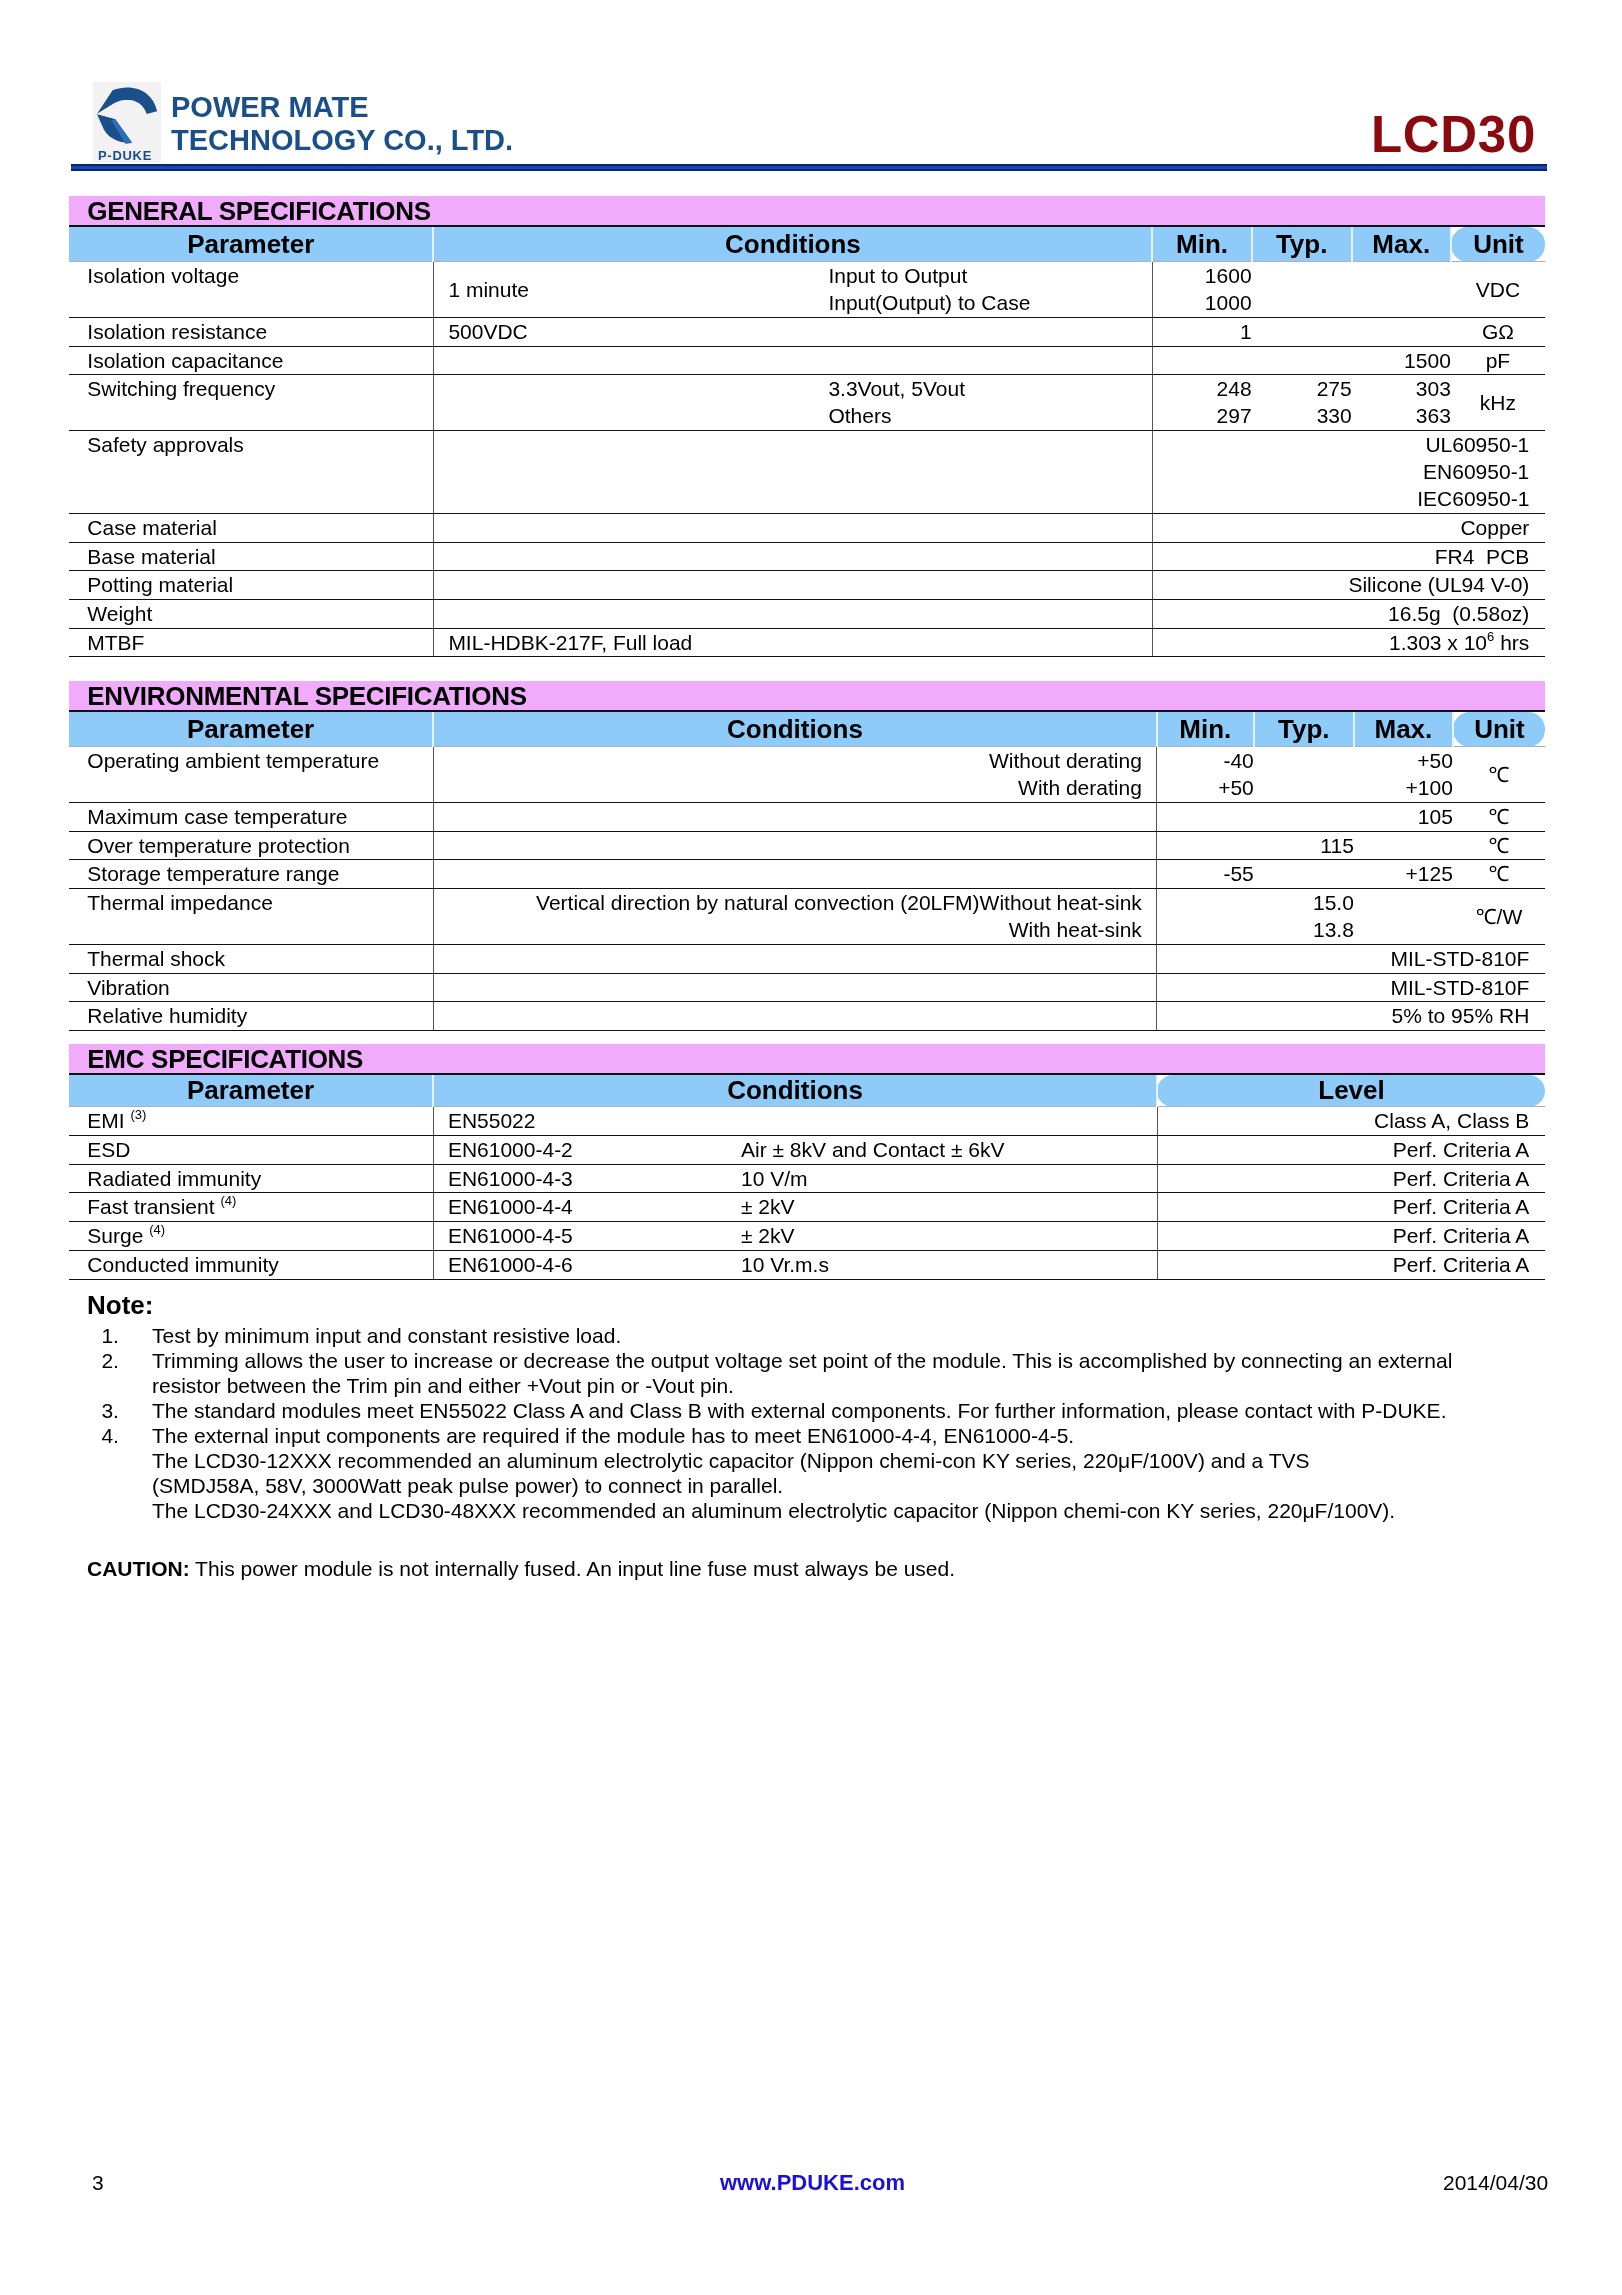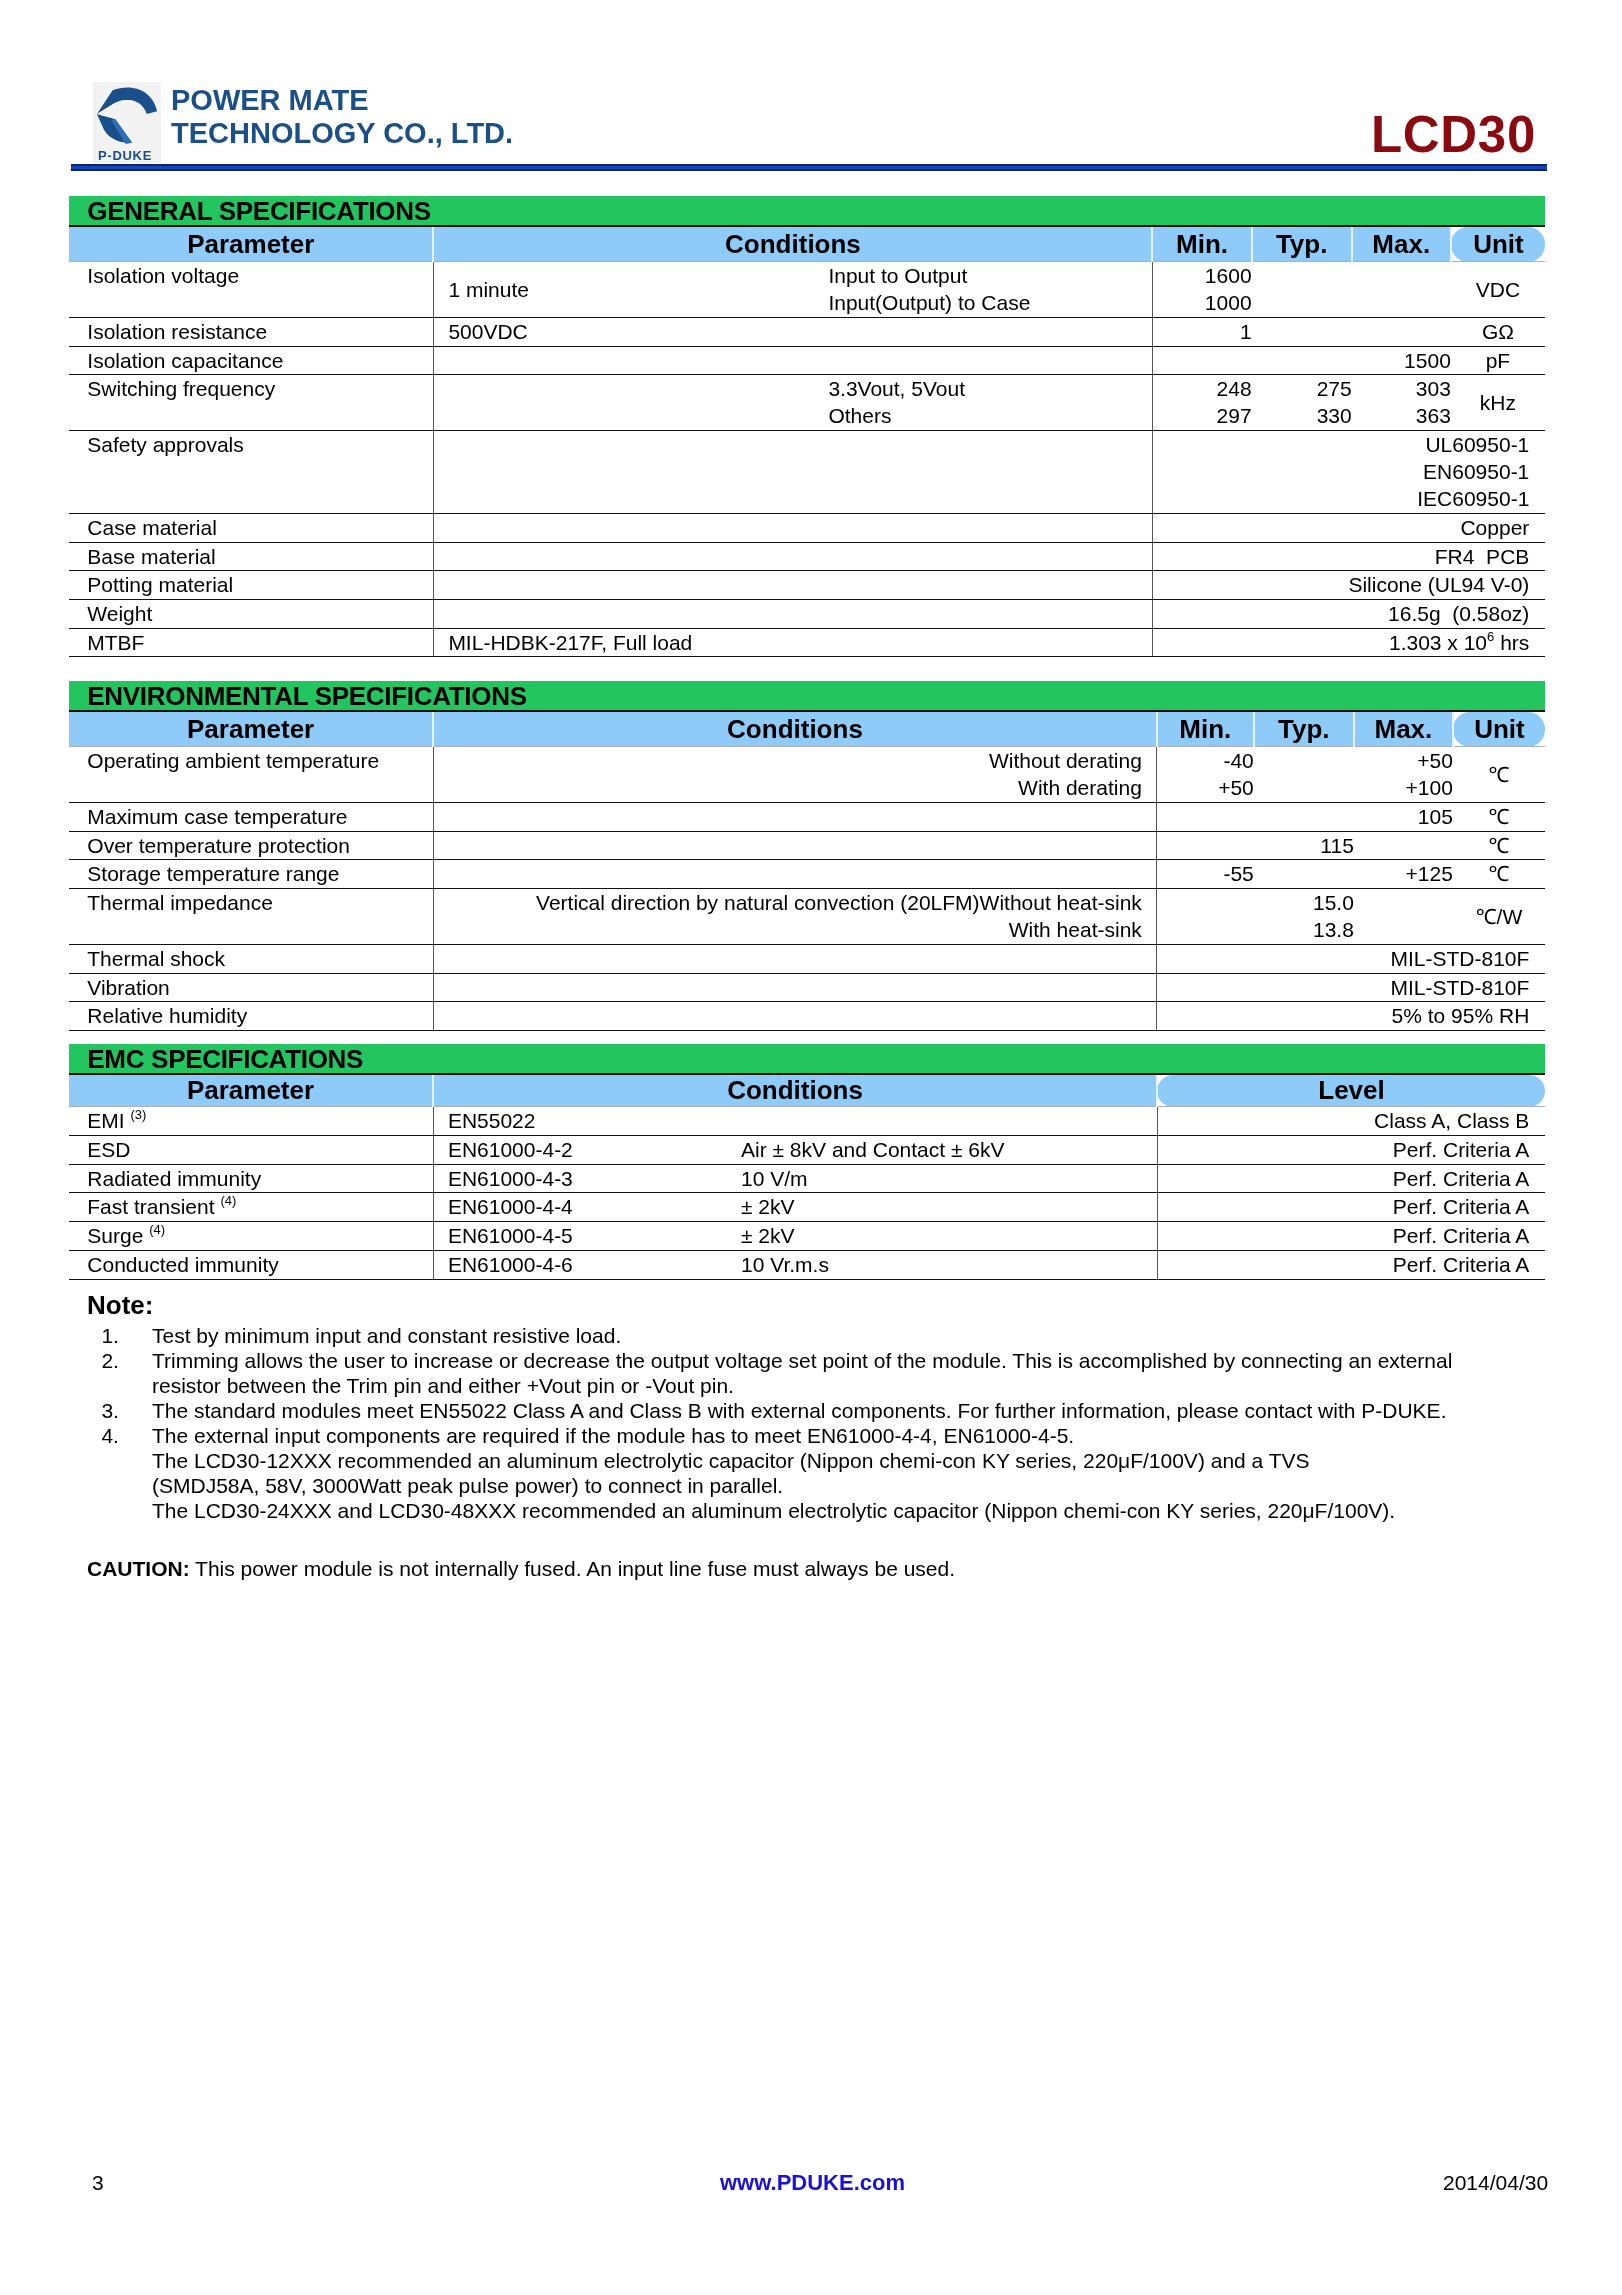--- a/index.html
+++ b/index.html
@@ -3,28 +3,28 @@
 <meta charset="utf-8">
 <style>
   html, body { margin: 0; padding: 0; background: #ffffff; }
   body { width: 1622px; height: 2295px; position: relative; overflow: hidden;
          font-family: "Liberation Sans", sans-serif; color: #000; }
   .abs { position: absolute; }
 
   
   .logo-box { left: 93px; top: 82px; width: 68px; width: 68px; height: 81px; background: #f2f2f2; }
   .logo-text { left: 98px; top: 148px; font-size: 13px; font-weight: bold; color: #1a4f8a; letter-spacing: 0.7px; }
-  .company { left: 171px; top: 84px; font-size: 29px; font-weight: bold; color: #1a4f8a; line-height: 33px; }
+  .company { left: 171px; top: 91px; font-size: 29px; font-weight: bold; color: #1a4f8a; line-height: 33px; }
   .product { right: 86px; top: 105px; font-size: 51px; font-weight: bold; color: #8b0a10; letter-spacing: 0.7px; }
   .rule { left: 71px; top: 164px; width: 1476px; height: 6.5px;
           background: linear-gradient(#0a2470 0 30%, #1646b8 30% 75%, #0a2470 75% 100%); }
 
   
   .section { position: absolute; left: 69px; width: 1476px; }
-  .sec-title { height: 29.4px; background: #22c55e; border-bottom: 2.6px solid #111;
+  .sec-title { height: 29.4px; background: #f0abfc; border-bottom: 2.6px solid #111;
                font-size: 26px; font-weight: bold; line-height: 31px; padding-left: 18.3px; letter-spacing: -0.3px; }
   table { border-collapse: collapse; width: 1476px; table-layout: fixed; }
   th { background: #8fcbf9; font-size: 26px; font-weight: bold; height: 34px; padding: 0;
        border-right: 2px solid #e4f3ff; border-bottom: 1.3px solid #b0b0b0; text-align: center; }
   th:last-child { border-right: none; border-radius: 17px; }
   td { font-size: 21px; line-height: 27px; padding: 0 0 0.7px 0; vertical-align: top;
        border-bottom: 1.3px solid #111; }
   td.p { padding-left: 18.3px; border-right: 0.7px solid #555; }
   td.c { padding-left: 14.4px; }
   td.cbar { border-right: 0.7px solid #555; }

